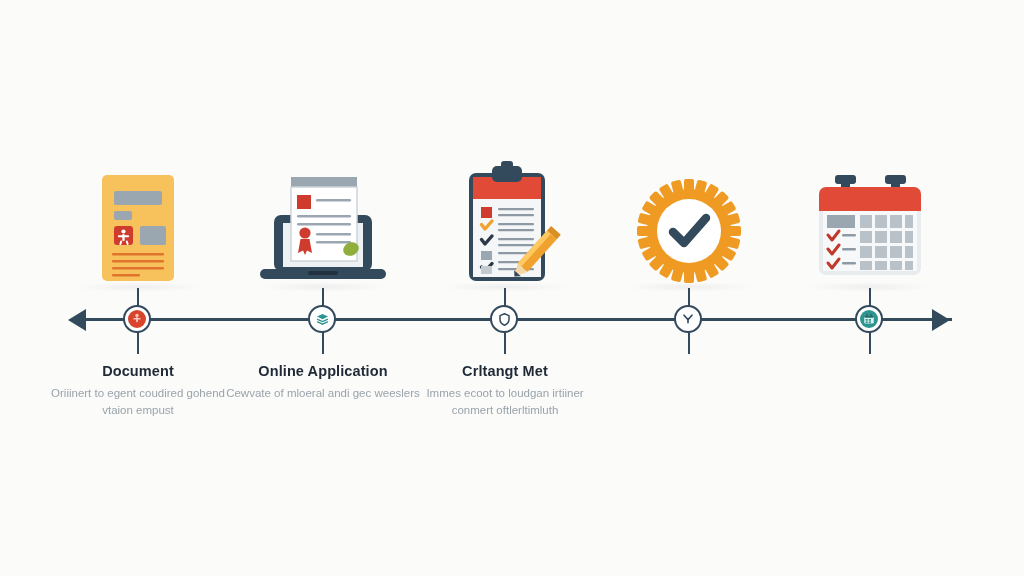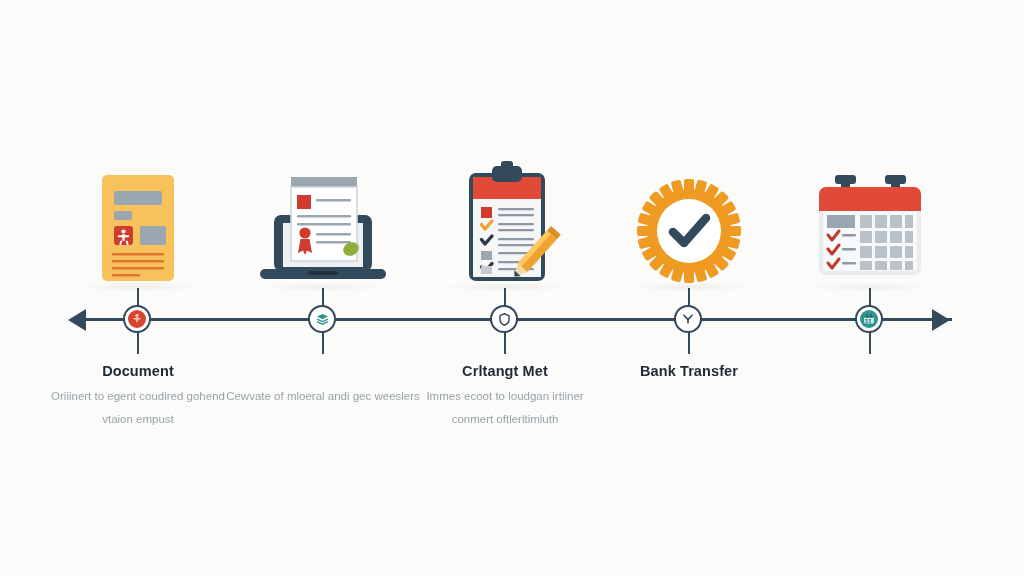--- a/index.html
+++ b/index.html
@@ -110,21 +110,21 @@
     font-weight: bold;
     color: #1f2a36;
     letter-spacing: .1px;
   }
   .step-desc {
     position: absolute;
     top: 385px;
     left: 5px;
     width: 200px;
     font-size: 11.5px;
-    line-height: 23px;
+    line-height: 17px;
     color: #9aa3ab;
   }
 
   
   .icon-shadow {
     position: absolute;
     top: 282px;
     left: 40px;
     width: 130px;
     height: 10px;
@@ -205,20 +205,21 @@
     <div class="tick down"></div>
     <div class="marker">
       <div class="dot" style="background:#ffffff">
         <svg width="13" height="12" viewBox="0 0 13 12">
           <path d="M6.5 1 L12 3.6 L6.5 6.2 L1 3.6 Z" fill="#2e9490"></path>
           <path d="M1.6 6.3 L6.5 8.6 L11.4 6.3" stroke="#2e9490" stroke-width="1.4" fill="none" stroke-linecap="round"></path>
           <path d="M1.6 8.9 L6.5 11.2 L11.4 8.9" stroke="#2e9490" stroke-width="1.4" fill="none" stroke-linecap="round"></path>
         </svg>
       </div>
     </div>
+    <div class="step-title">Online Application</div>
     <div class="step-desc">Cewvate of mloeral andi gec weeslers</div>
   </div>
 
   <div class="step" style="left:400px">
     <div class="icon-shadow"></div>
     <div class="icon-wrap">
       <svg width="120" height="126" viewBox="0 0 120 126">
         <rect x="24" y="12" width="76" height="108" rx="7" fill="#33495c"></rect>
         <rect x="28" y="16" width="68" height="22" fill="#e04a37"></rect>
         <rect x="28" y="38" width="68" height="78" fill="#f4f6f7"></rect>
@@ -301,21 +302,20 @@
     <div class="tick up"></div>
     <div class="tick down"></div>
     <div class="marker">
       <div class="dot" style="background:#ffffff">
         <svg width="12" height="12" viewBox="0 0 12 12">
           <path d="M2 2.2 L6 6.6 L10 2.2" stroke="#33495c" stroke-width="1.6" fill="none" stroke-linecap="round" stroke-linejoin="round"></path>
           <rect x="5.2" y="5.5" width="1.6" height="5" rx=".8" fill="#33495c"></rect>
         </svg>
       </div>
     </div>
-    <div class="step-title">Bank Transfer</div>
   </div>
 
   <div class="step" style="left:765px">
     <div class="icon-shadow"></div>
     <div class="icon-wrap">
       <svg width="128" height="116" viewBox="0 0 128 116">
         <g fill="#33495c">
           <rect x="35" y="6" width="9" height="22" rx="3"></rect>
           <rect x="29" y="4" width="21" height="9" rx="3"></rect>
           <rect x="85" y="6" width="9" height="22" rx="3"></rect>

